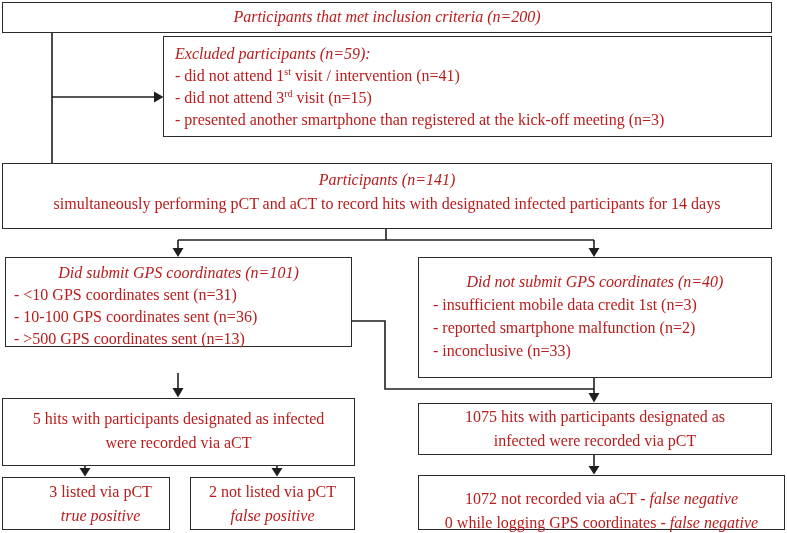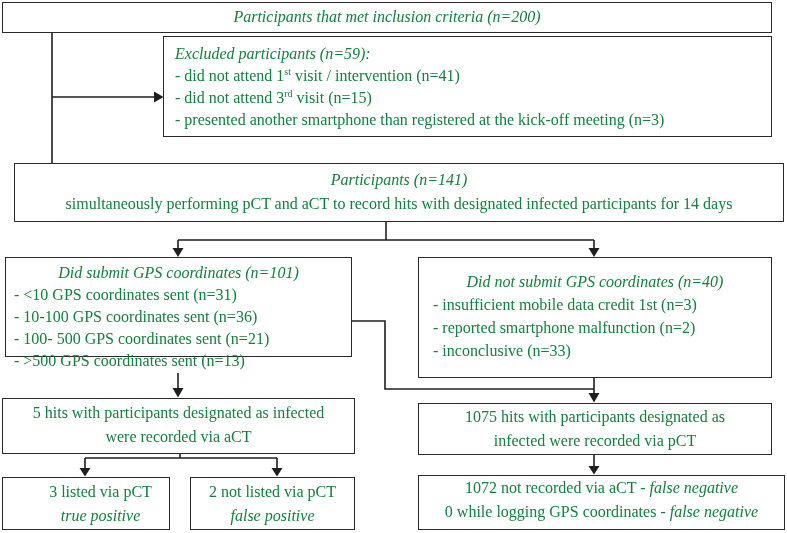--- a/index.html
+++ b/index.html
@@ -2,21 +2,21 @@
 <html><head>
 <meta charset="utf-8">
 <style>
   html, body { margin: 0; padding: 0; background: #ffffff; }
   .stage {
     position: relative;
     width: 787px;
     height: 533px;
     background: #ffffff;
     font-family: "Liberation Serif", "DejaVu Serif", serif;
-    color: #15803d;
+    color: #b91c1c;
     font-size: 16px;
     overflow: hidden;
   }
   .connectors {
     position: absolute;
     left: 0; top: 0;
     width: 787px; height: 533px;
   }
   .connectors path, .connectors line {
     stroke: #1f1f1f;
@@ -31,32 +31,32 @@
     background: #ffffff;
   }
   .center { text-align: center; }
   .it { font-style: italic; }
   .line { line-height: 24px; }
   sup { font-size: 0.62em; vertical-align: super; line-height: 0; }
 
   #inclusion-box { left: 2px; top: 2px; width: 770px; height: 31px; line-height: 27px; }
   #excluded-box  { left: 163px; top: 36px; width: 609px; height: 101px; padding: 6px 6px 0 11px; }
   #excluded-box .row { line-height: 22px; white-space: nowrap; }
-  #participants-box { left: 14px; top: 163px; width: 770px; height: 59px; padding-top: 4px; }
-  #gps-submit-box { left: 5px; top: 257px; width: 347px; height: 100px; padding-top: 4px; }
+  #participants-box { left: 2px; top: 163px; width: 770px; height: 66px; padding-top: 4px; }
+  #gps-submit-box { left: 5px; top: 257px; width: 347px; height: 90px; padding-top: 4px; }
   #gps-submit-box .row { line-height: 22px; padding-left: 8px; white-space: nowrap; }
   #gps-submit-box .head { line-height: 22px; padding-left: 0; }
   #gps-none-box { left: 418px; top: 257px; width: 354px; height: 121px; padding-top: 12px; }
   #gps-none-box .row { line-height: 23px; padding-left: 14px; white-space: nowrap; }
   #gps-none-box .head { line-height: 23px; padding-left: 0; }
-  #act-hits-box { left: 2px; top: 398px; width: 353px; height: 56px; padding-top: 2px; }
+  #act-hits-box { left: 2px; top: 398px; width: 353px; height: 68px; padding-top: 8px; }
   #pct-hits-box { left: 418px; top: 403px; width: 354px; height: 52px; padding-top: 1px; }
   #true-positive-box { left: 2px; top: 477px; width: 168px; height: 53px; padding-top: 2px; padding-left: 29px; }
   #false-positive-box { left: 190px; top: 477px; width: 165px; height: 53px; padding-top: 2px; }
-  #false-negative-box { left: 418px; top: 475px; width: 367px; height: 55px; padding-top: 0; }
+  #false-negative-box { left: 418px; top: 475px; width: 367px; height: 55px; padding-top: 11px; }
 </style>
 </head>
 <body>
 
 <div class="stage">
 
   <svg class="connectors" viewBox="0 0 787 533" xmlns="http://www.w3.org/2000/svg">
     <g>
       <path d="M52 33 V163"></path>
     </g>
@@ -110,21 +110,20 @@
 
   <div class="box center" id="participants-box">
     <div class="line it">Participants (n=141)</div>
     <div class="line">simultaneously performing pCT and aCT to record hits with designated infected participants for 14 days</div>
   </div>
 
   <div class="box" id="gps-submit-box">
     <div class="row head center it">Did submit GPS coordinates (n=101)</div>
     <div class="row">- &lt;10 GPS coordinates sent (n=31)</div>
     <div class="row">- 10-100 GPS coordinates sent (n=36)</div>
-    <div class="row">- 100- 500 GPS coordinates sent (n=21)</div>
     <div class="row">- &gt;500 GPS coordinates sent (n=13)</div>
   </div>
 
   <div class="box" id="gps-none-box">
     <div class="row head center it">Did not submit GPS coordinates (n=40)</div>
     <div class="row">- insufficient mobile data credit 1st (n=3)</div>
     <div class="row">- reported smartphone malfunction (n=2)</div>
     <div class="row">- inconclusive (n=33)</div>
   </div>
 

